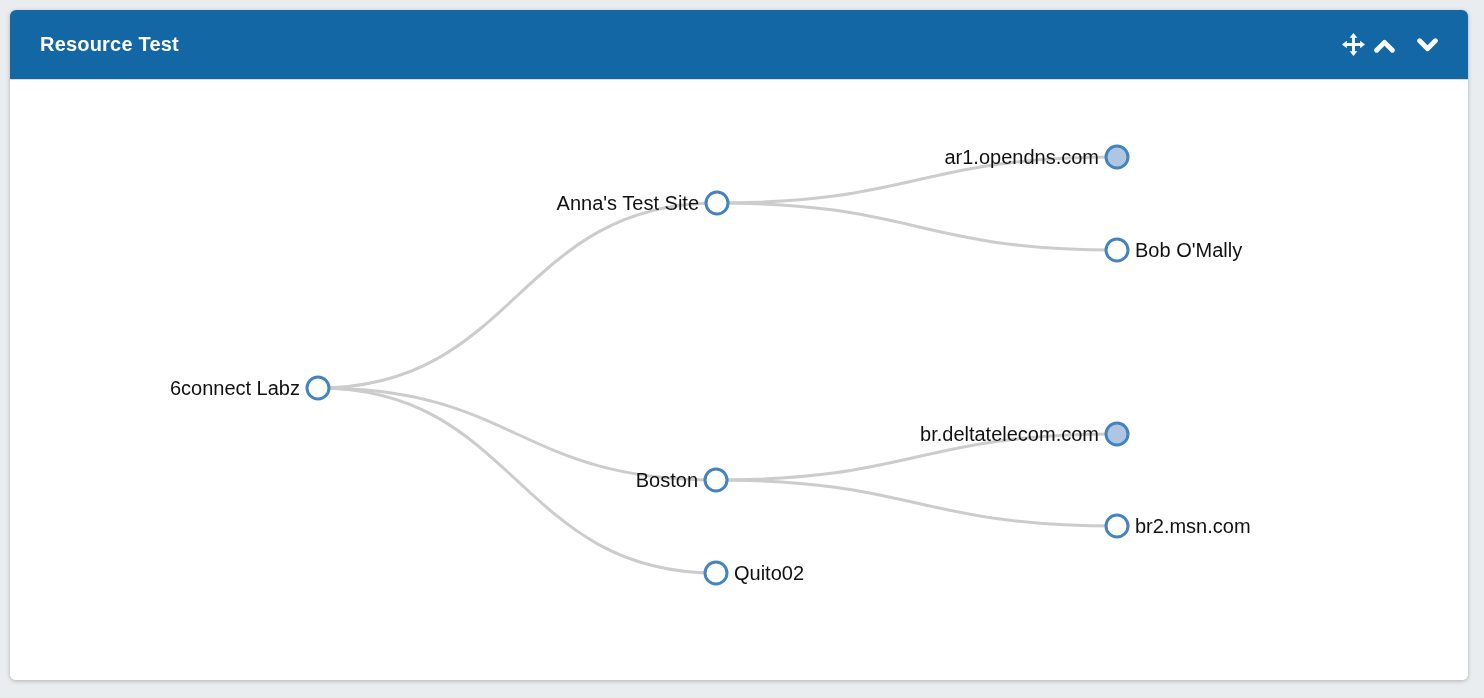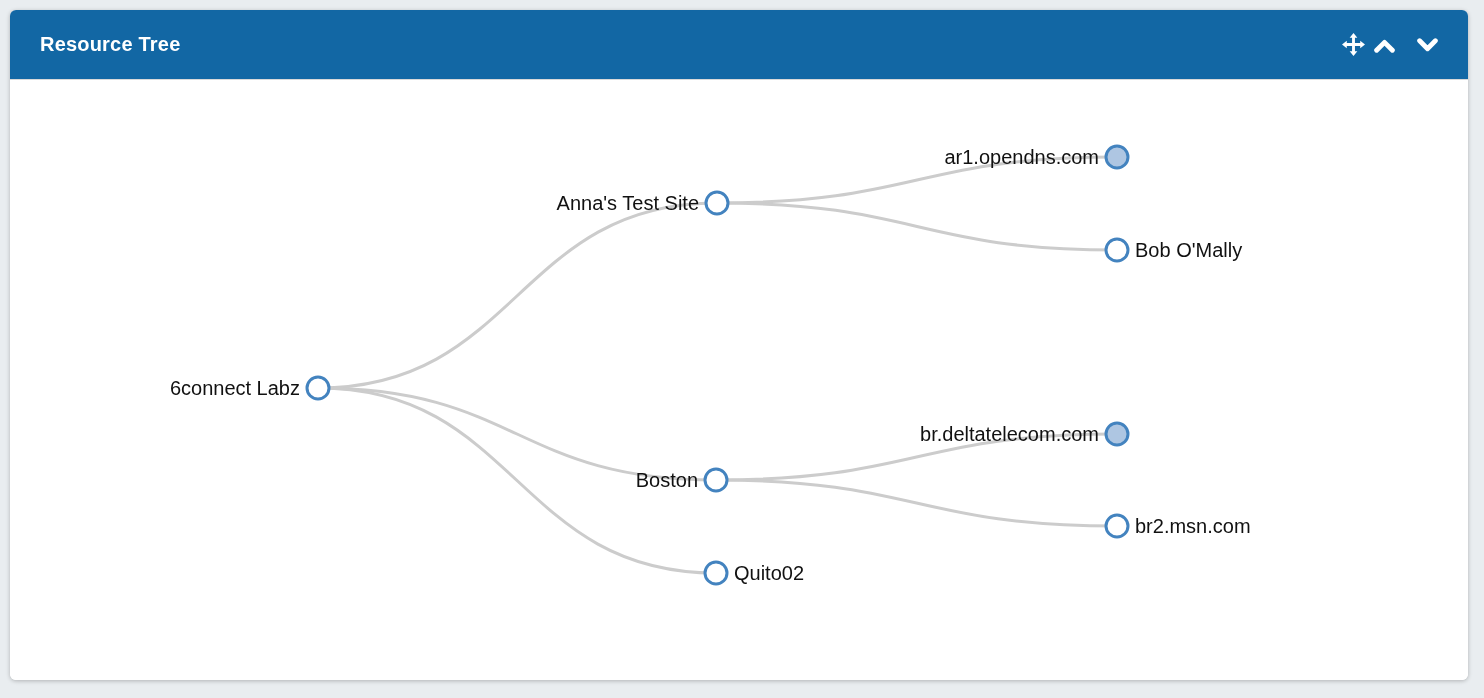--- a/index.html
+++ b/index.html
@@ -54,21 +54,21 @@
     fill: #111111;
     cursor: pointer;
   }
   .tree-svg circle { cursor: pointer; }
 </style>
 </head>
 <body style="background: rgb(233, 237, 240);">
 
 <div class="panel">
   <div class="panel-header" style="background: rgb(18, 103, 164);">
-    <span class="panel-title" style="color: rgb(255, 255, 255);">Resource Tree</span>
+    <span class="panel-title" style="color: rgb(255, 255, 255);">Resource Test</span>
     <div class="panel-controls">
       <span class="icon-btn">
         <svg width="23" height="23" viewBox="0 0 24 24">
           <path fill="#ffffff" d="M12 0l4 5h-2.5v5.5H19V8l5 4-5 4v-2.5h-5.5V19H16l-4 5-4-5h2.5v-5.5H5V16l-5-4 5-4v2.5h5.5V5H8z"></path>
         </svg>
       </span>
       <span class="icon-btn">
         <svg width="21" height="16" viewBox="0 0 20 15">
           <path d="M2.5 12.5 L10 5 L17.5 12.5" fill="none" stroke="#ffffff" stroke-width="4.6" stroke-linecap="round" stroke-linejoin="round"></path>
         </svg>

